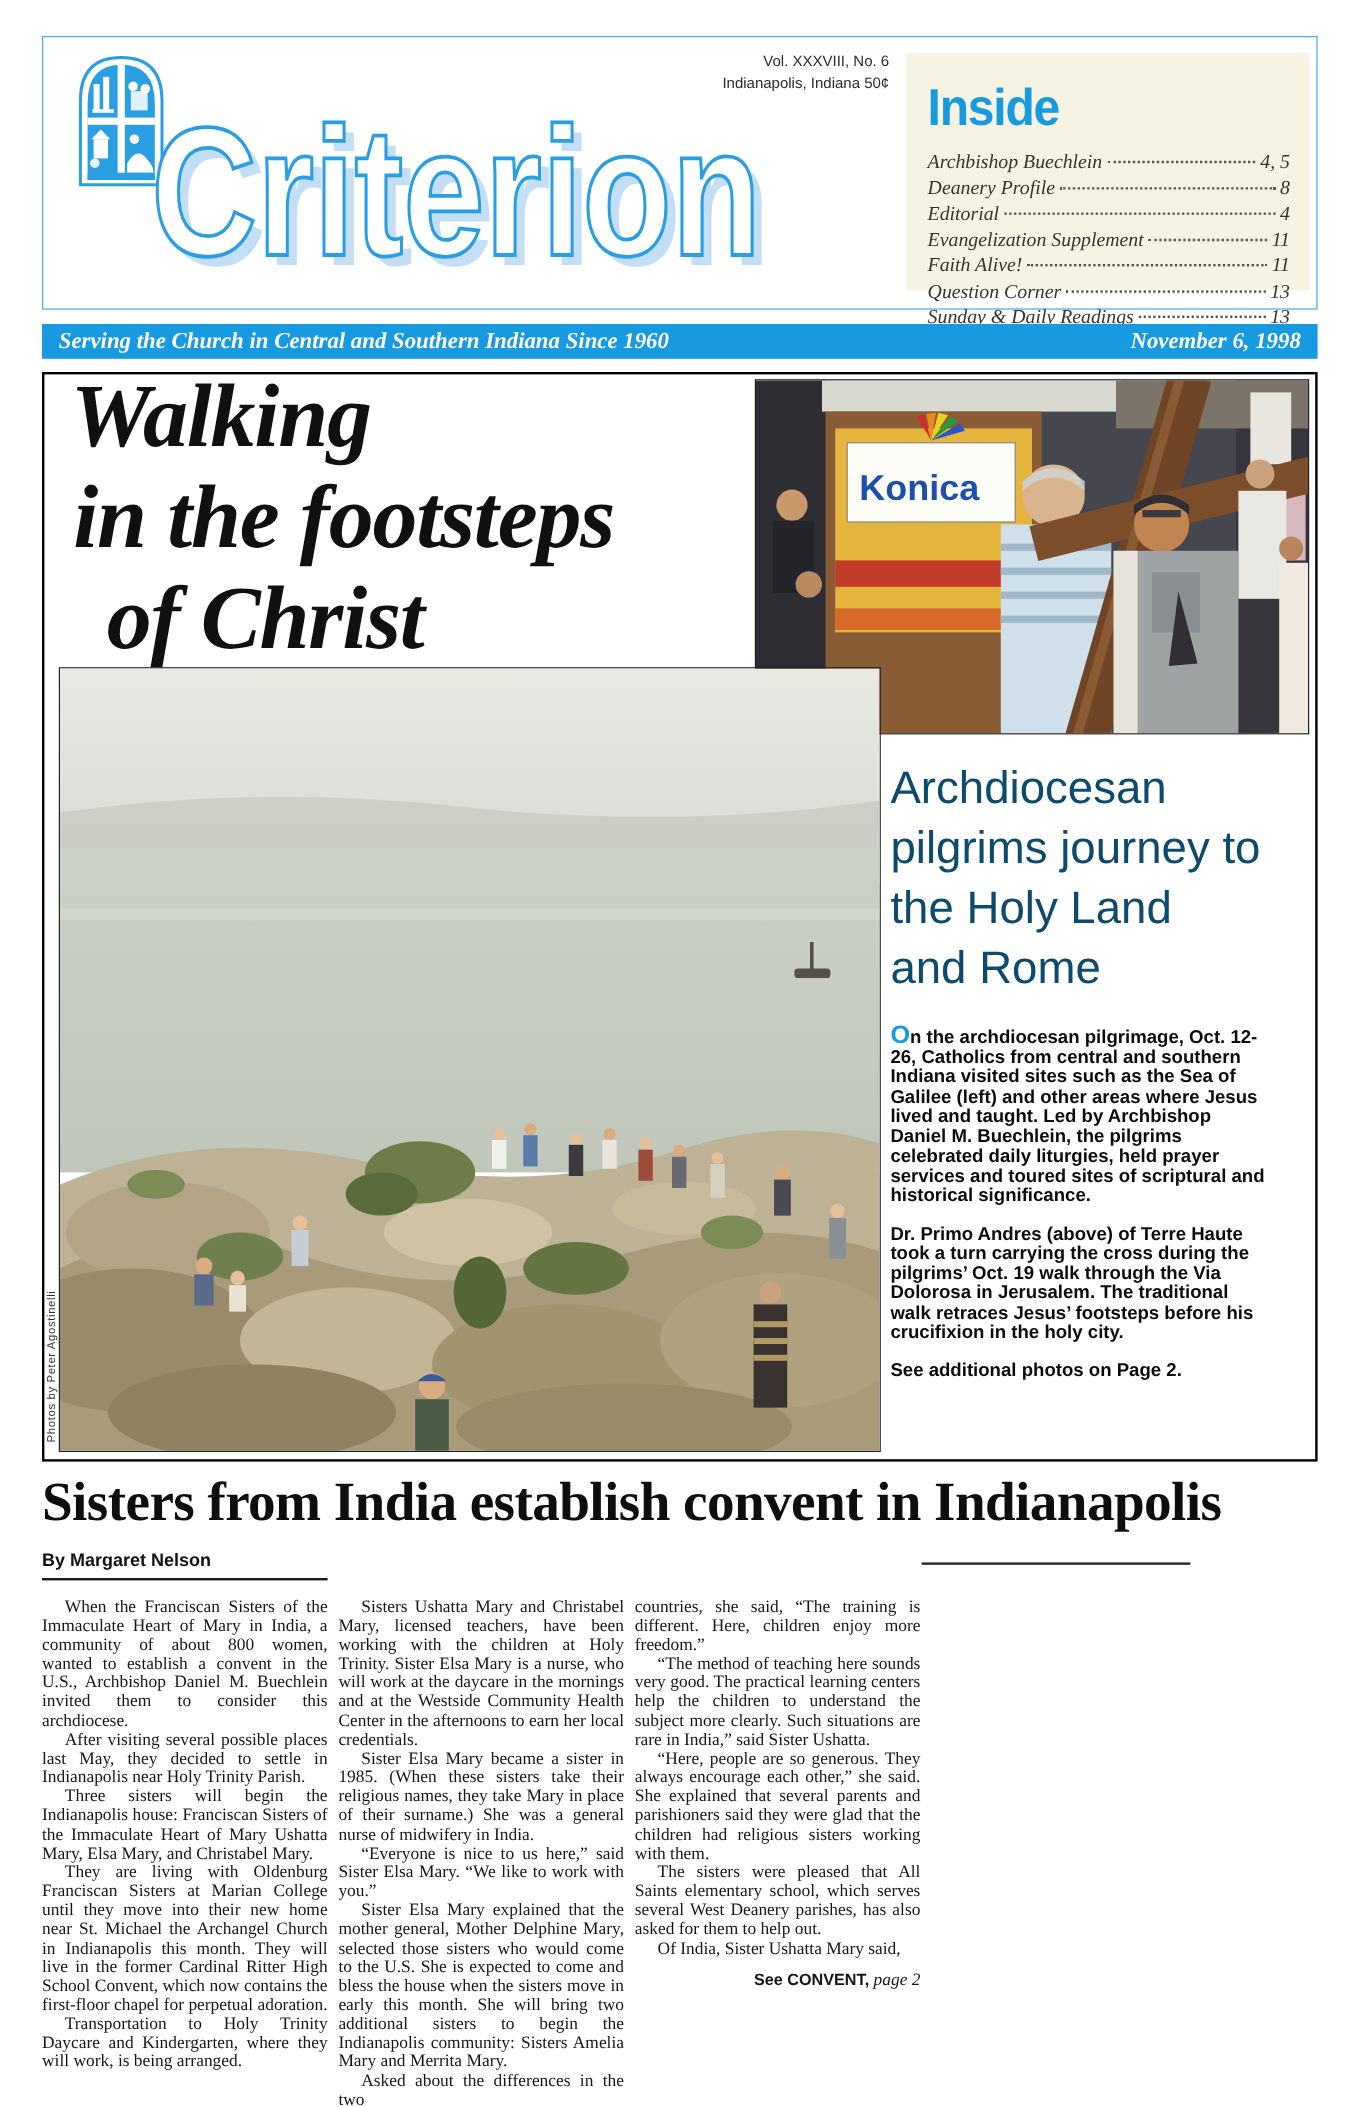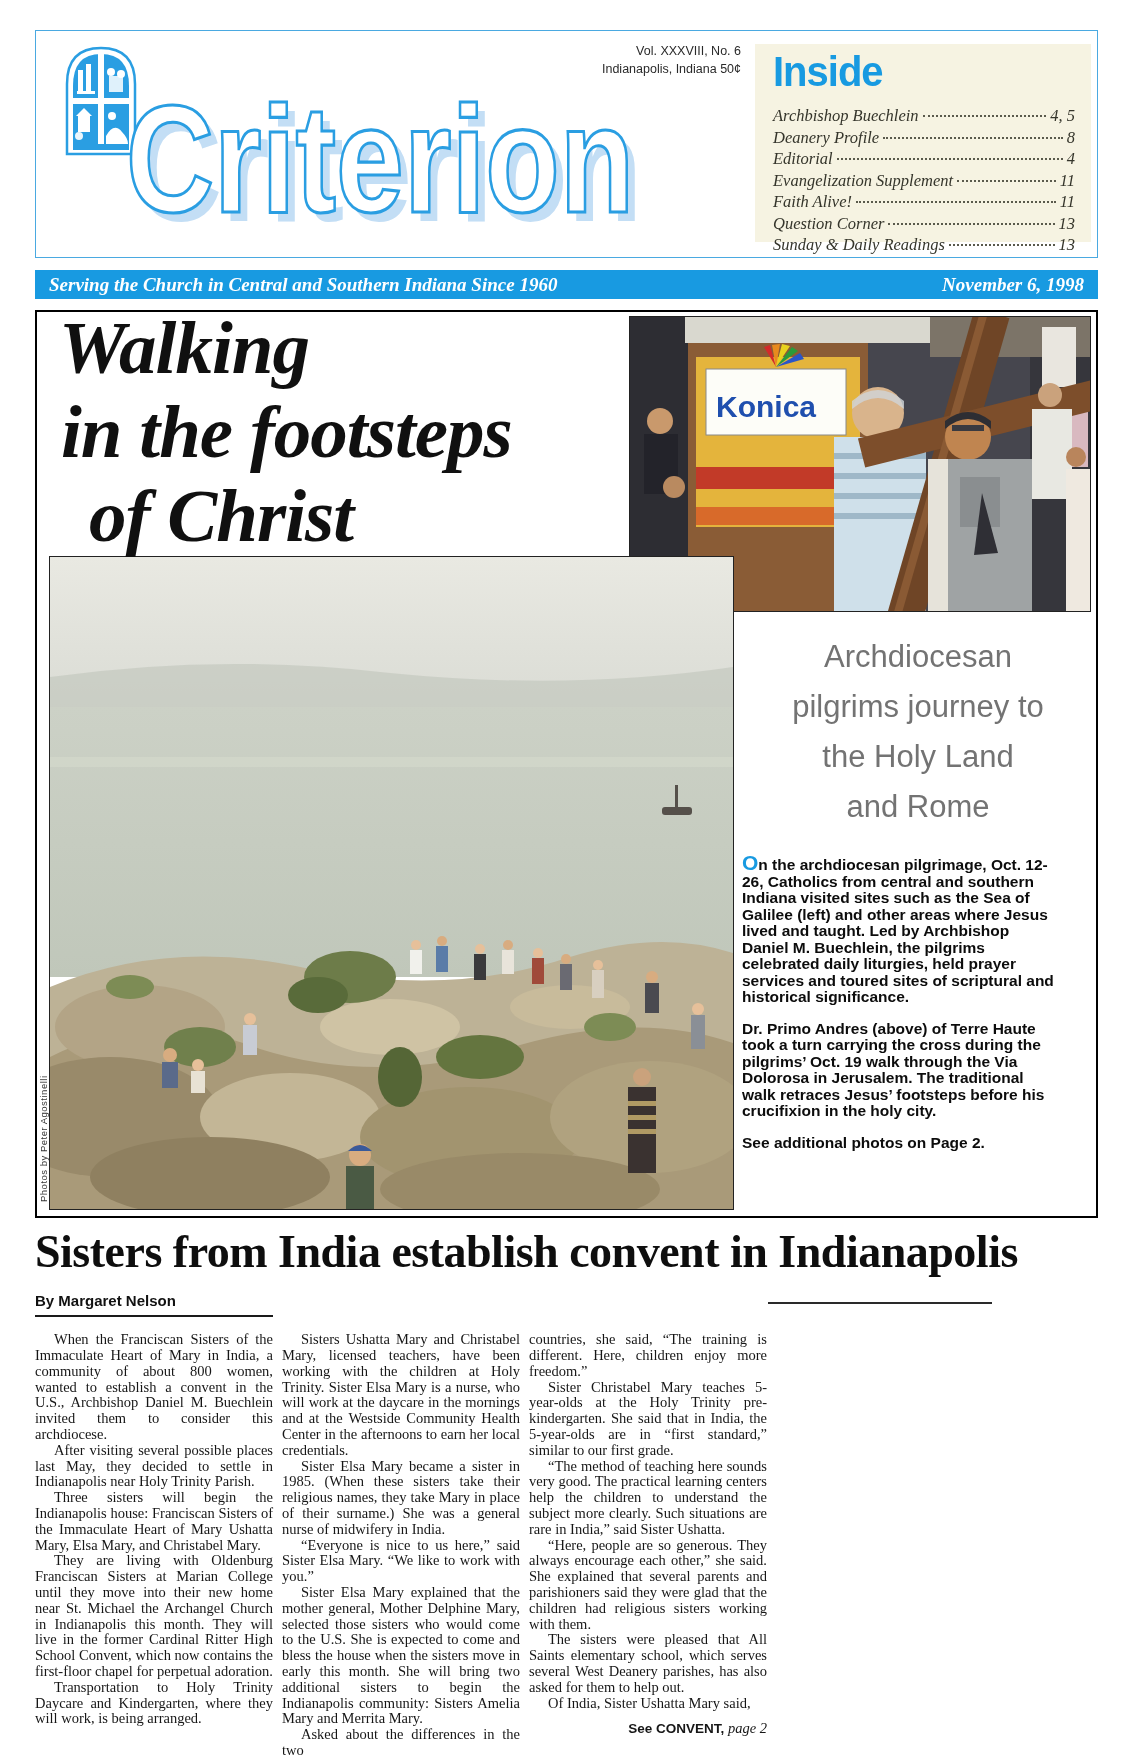--- a/index.html
+++ b/index.html
@@ -9,21 +9,21 @@
   
   .masthead{position:absolute;left:35px;top:30px;width:1063px;height:228px;
             border:1px solid #4aa9e1;background:#fff;box-sizing:border-box;}
   .window-logo{position:absolute;left:28px;top:13px;}
   .the-word{position:absolute;left:14px;top:118px;font-style:italic;font-weight:bold;
             font-size:80px;line-height:1;color:#0f0f0f;letter-spacing:-2px;z-index:3;}
   .criterion-svg{position:absolute;left:86px;top:0px;z-index:2;}
   .vol-info{position:absolute;right:356px;top:12px;text-align:right;
             font-family:"Liberation Sans",sans-serif;font-size:12.5px;line-height:1.4;color:#2a2a2a;}
   .inside-panel{position:absolute;right:6px;top:13px;width:336px;height:198px;
-                background:#f6f3e2;box-sizing:border-box;padding:3px 16px 0 18px;}
+                background:#f6f3e2;box-sizing:border-box;padding:22px 16px 0 18px;}
   .inside-title{font-family:"Liberation Sans",sans-serif;font-weight:bold;font-size:40px;
                 letter-spacing:-1px;color:#189ae1;line-height:1.1;transform:scaleY(1.08);
                 transform-origin:left top;margin-bottom:8px;}
   .toc{margin-top:14px;}
   .toc-row{display:flex;align-items:baseline;font-style:italic;font-size:16.5px;
            line-height:21.5px;color:#35352b;}
   .toc-dots{flex:1;margin:0 4px;border-bottom:2px dotted #5a5a4c;position:relative;top:-4px;}
   .toc-page{font-style:italic;}
 
   
@@ -37,22 +37,22 @@
   .feat-headline{position:absolute;left:22px;top:-6px;font-style:italic;font-weight:bold;
                  font-size:75px;line-height:1.12;color:#101010;letter-spacing:-1px;z-index:2;}
   .feat-headline .hl2{display:block;margin-left:2px;}
   .feat-headline .hl3{display:block;margin-left:30px;}
   .photo-cross{position:absolute;right:5px;top:4px;width:460px;height:294px;border:1px solid #222;}
   .photo-sea{position:absolute;left:12px;top:244px;width:683px;height:652px;border:1px solid #222;}
   .photo-credit{position:absolute;left:1px;top:620px;height:270px;writing-mode:vertical-rl;
                 transform:rotate(180deg);font-family:"Liberation Sans",sans-serif;font-size:9.5px;
                 color:#333;letter-spacing:0.5px;z-index:3;}
   .feat-right{position:absolute;left:705px;top:320px;width:352px;}
-  .feat-subhead{font-family:"Liberation Sans",sans-serif;font-size:31px;line-height:50px;
-                color:#737373;text-align:center;}
+  .feat-subhead{font-family:"Liberation Sans",sans-serif;font-size:38px;line-height:50px;
+                color:#0c4a6e;}
   .feat-subhead span{display:block;}
   .caption{font-family:"Liberation Sans",sans-serif;font-weight:bold;font-size:15.5px;
            line-height:16.5px;color:#0c0c0c;width:312px;}
   .cap1{margin-top:24px;}
   .cap2{margin-top:15px;}
   .cap3{margin-top:15px;}
   .cap-initial{color:#189ae1;font-size:21px;line-height:14px;}
 
   
   .article{position:absolute;left:35px;top:1228px;width:1063px;}
@@ -360,21 +360,20 @@
       </div>
       <div class="col">
         <p>Sisters Ushatta Mary and Christabel Mary, licensed teachers, have been working with the children at Holy Trinity. Sister Elsa Mary is a nurse, who will work at the daycare in the mornings and at the Westside Community Health Center in the afternoons to earn her local credentials.</p>
         <p>Sister Elsa Mary became a sister in 1985. (When these sisters take their religious names, they take Mary in place of their surname.) She was a general nurse of midwifery in India.</p>
         <p>“Everyone is nice to us here,” said Sister Elsa Mary. “We like to work with you.”</p>
         <p>Sister Elsa Mary explained that the mother general, Mother Delphine Mary, selected those sisters who would come to the U.S. She is expected to come and bless the house when the sisters move in early this month. She will bring two additional sisters to begin the Indianapolis community:  Sisters Amelia Mary and Merrita Mary.</p>
         <p>Asked about the differences in the two</p>
       </div>
       <div class="col">
         <p class="noindent">countries, she said, “The training is different. Here, children enjoy more freedom.”</p>
-        <p>Sister Christabel Mary teaches 5-year-olds at the Holy Trinity pre-kindergarten. She said that in India, the 5-year-olds are in “first standard,” similar to our first grade.</p>
         <p>“The method of teaching here sounds very good. The practical learning centers help the children to understand the subject more clearly. Such situations are rare in India,” said Sister Ushatta.</p>
         <p>“Here, people are so generous. They always encourage each other,” she said. She explained that several parents and parishioners said they were glad that the children had religious sisters working with them.</p>
         <p>The sisters were pleased that All Saints elementary school, which serves several West Deanery parishes, has also asked for them to help out.</p>
         <p>Of India, Sister Ushatta Mary said,</p>
         <div class="continuation">
           <span class="cont-bold">See CONVENT,</span><span class="cont-tail"> page 2</span>
         </div>
       </div>
     </div>
   </div>

